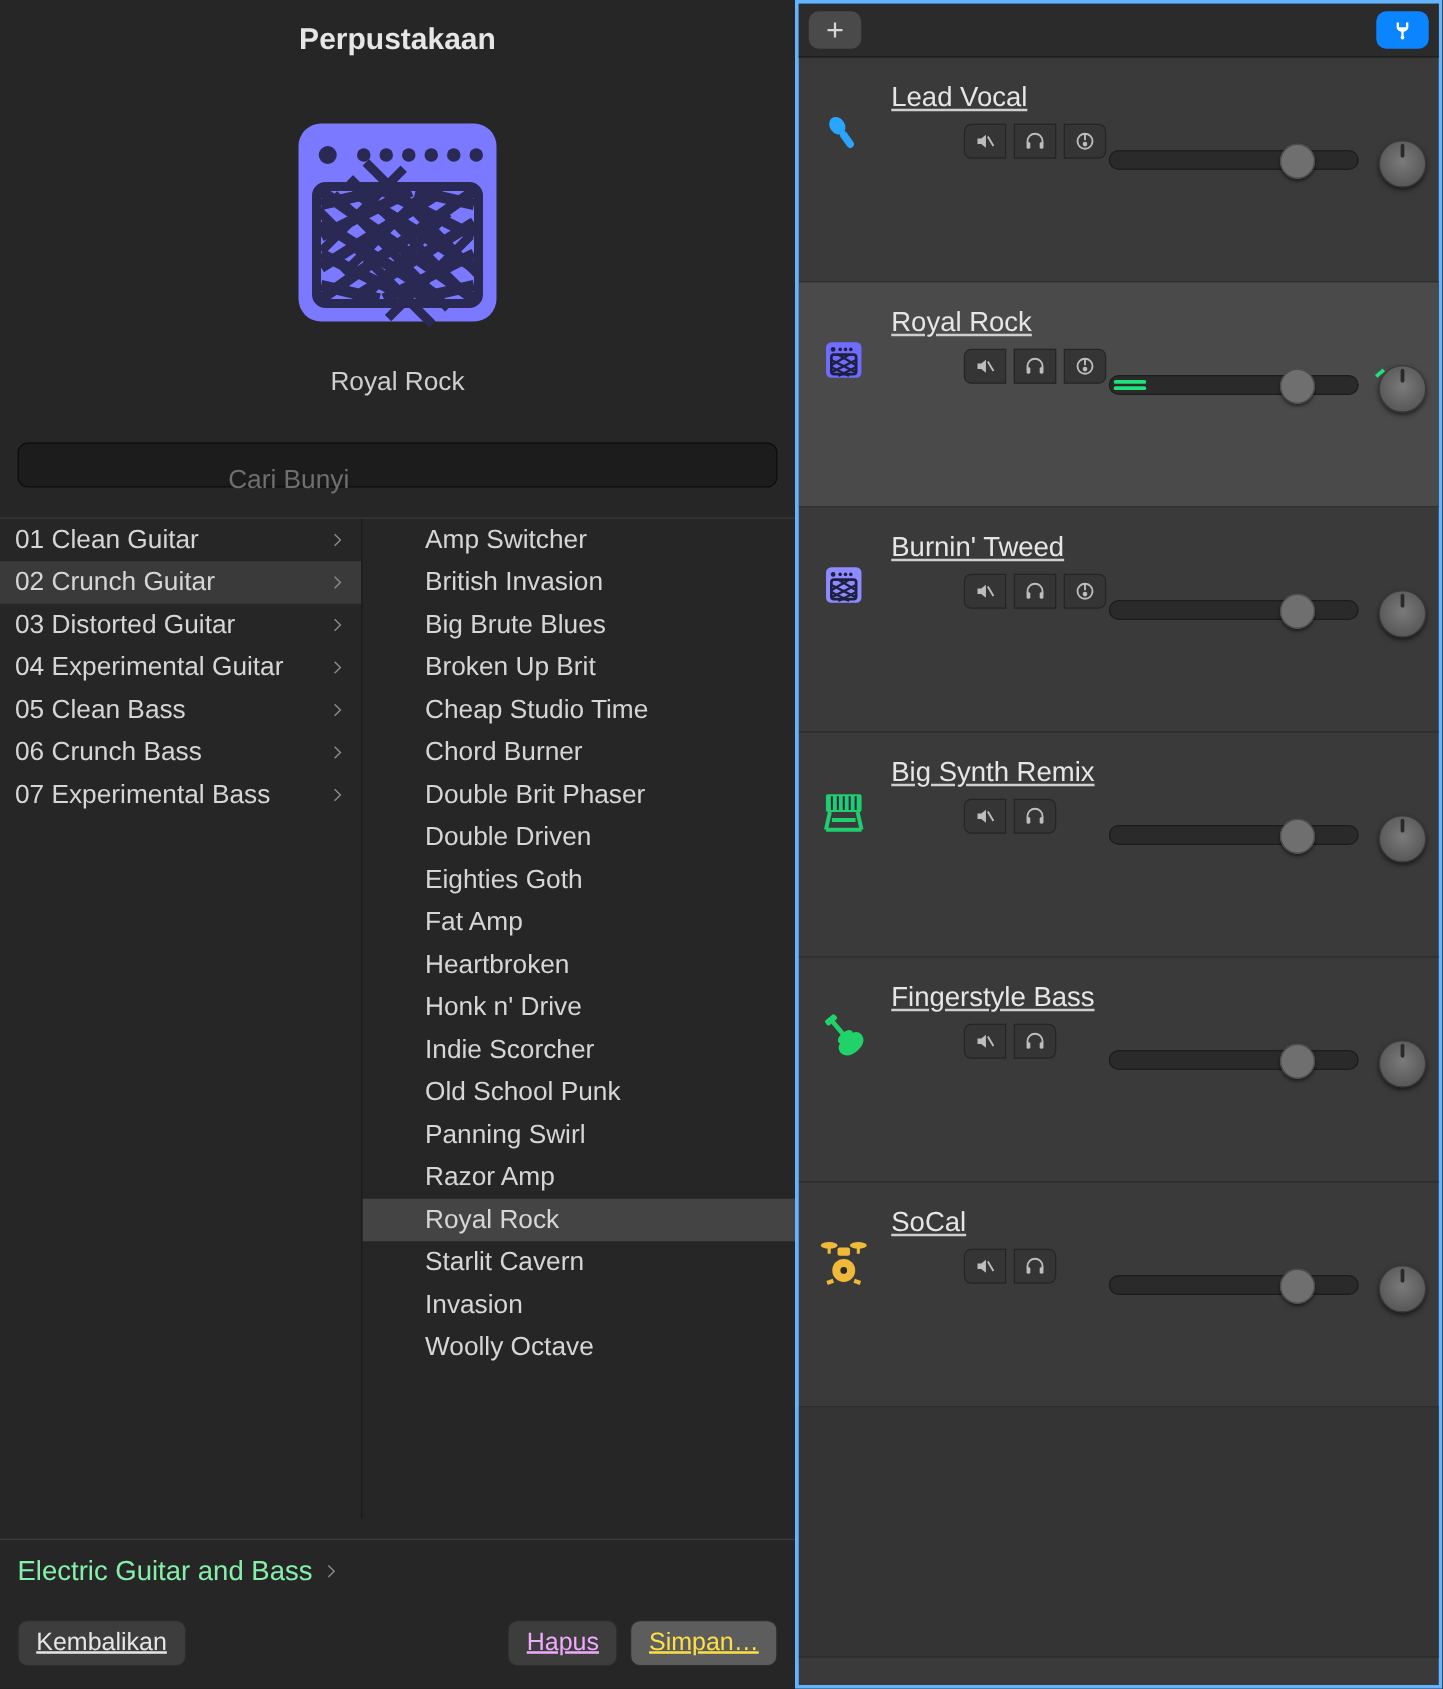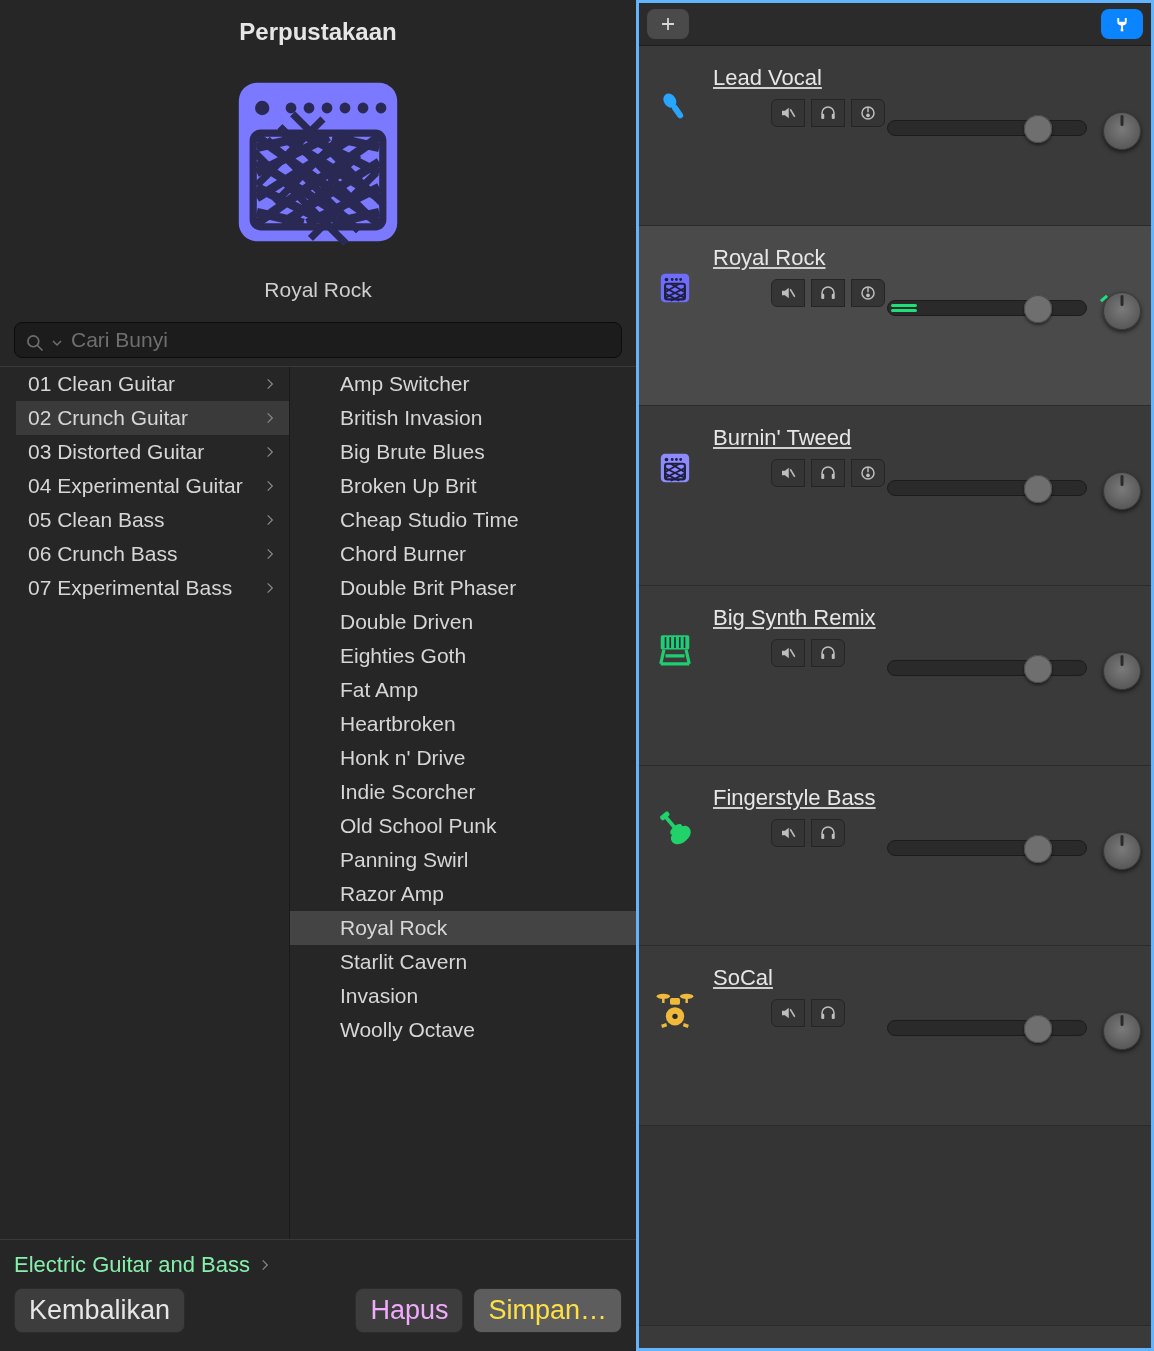--- a/index.html
+++ b/index.html
@@ -1,39 +1,39 @@
 <!DOCTYPE html>
 <html><head>
 <meta charset="utf-8">
 <style>
   * { box-sizing: border-box; font-family: -apple-system, "Helvetica Neue", Arial, sans-serif; }
   body { margin:0; background:#1c1c1c; color:#cfcfcf; }
   .app { width:1154px; height:1351px; display:flex; background:#262626; position:relative; }
   
-  .library { width:636px; background:#262626; display:flex; flex-direction:column; }
+  .library { width:636px; background:#262626; display:flex; flex-direction:column;gap:16px; }
   .lib-title { text-align:center; font-size:24px; font-weight:700; color:#e6e6e6; padding:18px 0 26px 0; }
   .amp-wrap { display:flex; flex-direction:column; align-items:center; gap:26px; }
   .amp-label { font-size:21px; color:#cfcfcf; }
   .search-row { padding:20px 14px 8px 14px; }
-  .search-field { display:flex; align-items:flex-end; gap:6px; background:#1c1c1c; border:1px solid #0c0c0c; border-radius:8px; padding:4px 10px; height:36px; }
+  .search-field { display:flex; align-items:center; gap:6px; background:#1c1c1c; border:1px solid #0c0c0c; border-radius:8px; padding:4px 10px; height:36px;flex-direction:column; }
   .search-field input { flex:1; background:transparent; border:none; outline:none; color:#cfcfcf; font-size:21px; }
   .search-field input::placeholder { color:#6f6f6f; }
   .sg { width:20px; height:20px; fill:#6f6f6f; }
   .columns { flex:1; display:flex; border-top:1px solid #3a3a3a; overflow:hidden; }
   .col { overflow:auto; }
-  .col1 { width:290px; border-right:1px solid #1a1a1a;padding-left:16px; }
+  .col1 { width:290px; border-right:1px solid #1a1a1a; }
   .col2 { flex:1; }
   .row { display:flex; align-items:center; justify-content:space-between; padding:5px 12px; font-size:21px; color:#d6d6d6; cursor:default; }
   .row.sel { background:#3a3a3a; }
   .row.sel2 { background:#444444; }
   .chev { width:14px; height:14px; stroke:#8a8a8a; stroke-width:2; fill:none; }
   .col2 .row { padding-left:50px; }
   .breadcrumb { border-top:1px solid #3a3a3a; padding:12px 14px 10px 14px; font-size:22px; color:#86efac; display:flex; align-items:center; gap:8px;text-align:right; }
   .btn-row { display:flex; gap:10px; padding:0 14px 18px 14px; }
-  .btn { background:#3d3d3d; border:1px solid #2c2c2c; border-radius:8px; padding:6px 14px; font-size:27px; color:#e6e6e6; }
+  .btn { background:#3d3d3d; border:1px solid #2c2c2c; border-radius:8px; padding:6px 14px; font-size:20px; color:#e6e6e6;text-decoration:underline; }
   .btn.disabled { color:#f0abfc; }
   .btn.primary { background:#5d5d5d; color:#fde047; }
   .spacer { flex:1; }
 
   
   .tracks-panel { flex:1; background:#3a3a3a; border:3px solid #63b4ff; display:flex; flex-direction:column; }
   .tracks-header { display:flex; align-items:center; justify-content:space-between; background:#2b2b2b; border-bottom:1px solid #1d1d1d; padding:6px 8px; }
   .hbtn { width:42px; height:30px; border-radius:8px; background:#4a4a4a; display:flex; align-items:center; justify-content:center; }
   .hbtn.blue { background:#0a84ff; }
   .hsvg { width:18px; height:18px; stroke:#d6d6d6; stroke-width:2.4; fill:none; }

